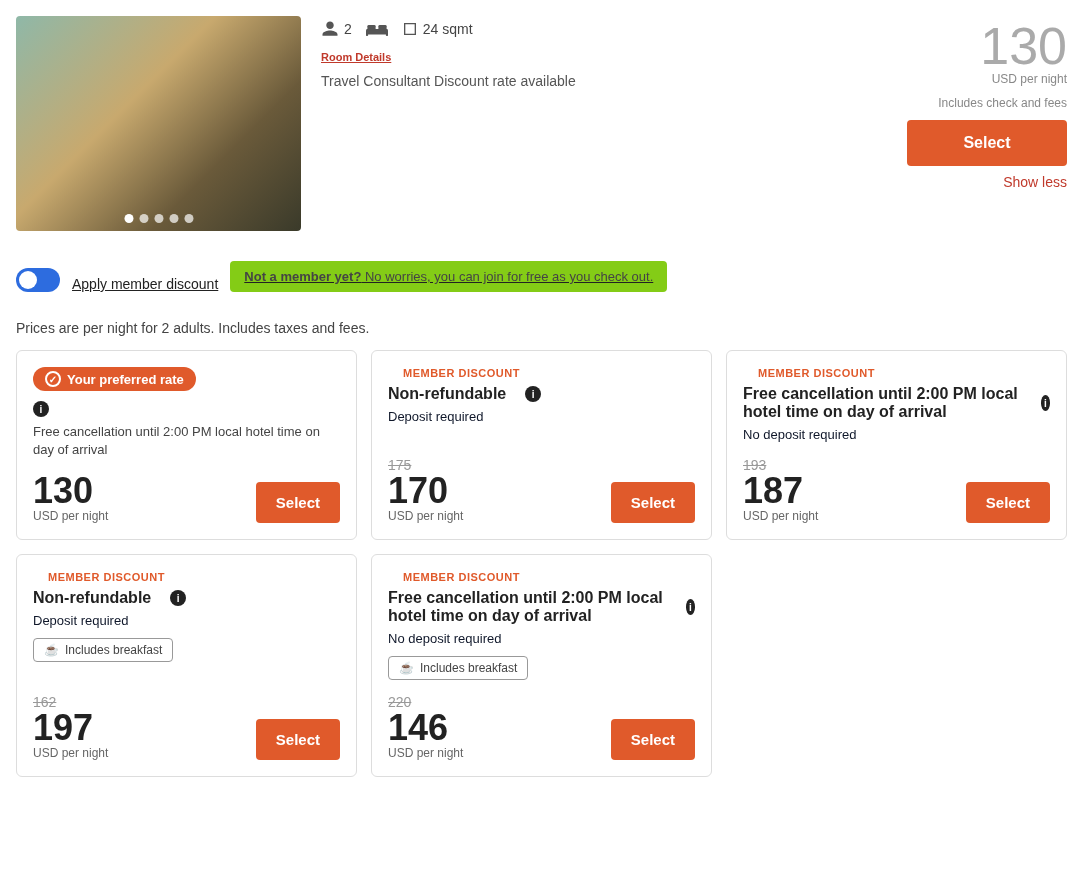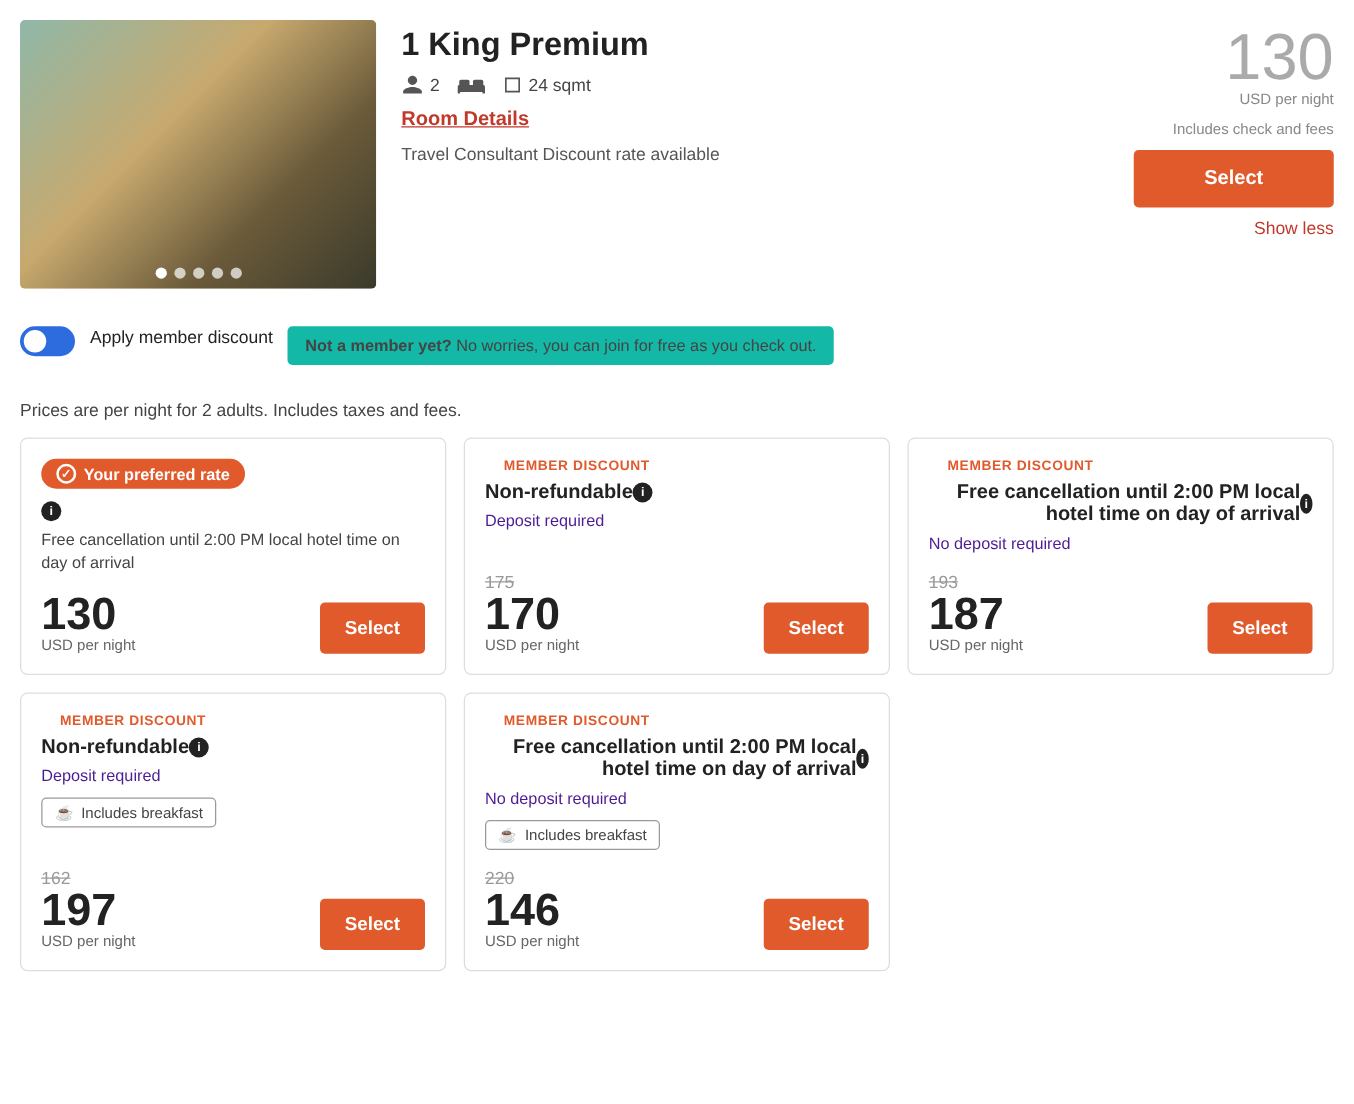--- a/index.html
+++ b/index.html
@@ -10,50 +10,50 @@
     .room-image-container { position: relative; width: 285px; min-width: 285px; height: 215px; overflow: hidden; border-radius: 4px; }
     .room-image { width: 100%; height: 100%; background: linear-gradient(135deg, #8fb8a8 0%, #c8a96e 40%, #6a5a3a 70%, #3a3a2a 100%); }
     .image-dots { position: absolute; bottom: 8px; left: 50%; transform: translateX(-50%); display: flex; gap: 6px; }
     .dot { width: 9px; height: 9px; border-radius: 50%; background: rgba(255,255,255,0.7); }
     .dot.active { background: #fff; }
 
     .room-info { flex: 1; padding-top: 4px; }
     .room-title { font-size: 26px; font-weight: bold; color: #222; margin-bottom: 8px; }
     .room-amenities { display: flex; align-items: center; gap: 14px; margin-bottom: 10px; color: #444; font-size: 14px; }
     .amenity { display: flex; align-items: center; gap: 5px; }
-    .room-details-link { color: #c0392b; text-decoration: underline; font-weight: bold; font-size: 16px; display: inline-block; margin-bottom: 10px; cursor: pointer; }
+    .room-details-link { color: #c0392b; text-decoration: underline; font-weight: bold; font-size: 11px; display: inline-block; margin-bottom: 10px; cursor: pointer; }
     .discount-text { color: #555; font-size: 14px; }
 
     .room-price-sidebar { text-align: right; min-width: 160px; padding-top: 4px; }
     .price-big { font-size: 52px; font-weight: 300; color: #aaa; line-height: 1; }
     .price-sub { color: #888; font-size: 12px; margin-bottom: 10px; }
     .select-btn-top { background: #e05a2b; color: #fff; border: none; border-radius: 4px; padding: 14px 24px; font-size: 16px; font-weight: bold; cursor: pointer; width: 100%; }
     .show-less { color: #c0392b; text-decoration: none; font-size: 14px; cursor: pointer; display: block; text-align: right; margin-top: 8px; }
 
     
-    .toggle-row { display: flex; align-items: flex-start; gap: 12px; margin-bottom: 18px; padding: 10px 0; }
+    .toggle-row { display: flex; align-items: flex-end; gap: 12px; margin-bottom: 18px; padding: 10px 0; text-decoration: underline; }
     .toggle { position: relative; width: 44px; height: 24px; }
     .toggle-slider { position: absolute; inset: 0; background: #2d6cdf; border-radius: 12px; cursor: pointer; }
     .toggle-slider::after { content: ''; position: absolute; width: 18px; height: 18px; background: #fff; border-radius: 50%; top: 3px; left: 3px; transition: 0.2s; }
-    .member-notice { background: #14b8a6; border-radius: 4px; padding: 8px 14px; font-size: 13px; color: #444; }
+    .member-notice { background: #84cc16; border-radius: 4px; padding: 8px 14px; font-size: 13px; color: #444; }
     .member-notice strong { font-weight: bold; }
 
     
     .pricing-note { font-size: 14px; color: #444; margin-bottom: 14px; }
 
     
     .rate-grid { display: grid; grid-template-columns: 1fr 1fr 1fr; gap: 14px; margin-bottom: 14px; }
     .rate-grid-2 { display: grid; grid-template-columns: 1fr 1fr 1fr; gap: 14px; }
     .rate-card { border: 1px solid #ddd; border-radius: 6px; padding: 16px; display: flex; flex-direction: column; gap: 6px; }
     .preferred-badge { background: #e05a2b; color: #fff; border-radius: 20px; padding: 4px 12px; font-size: 13px; font-weight: bold; display: inline-flex; align-items: center; gap: 6px; width: fit-content; margin-bottom: 4px; }
     .member-discount-label { color: #e05a2b; font-size: 11px; font-weight: bold; letter-spacing: 0.5px; text-transform: uppercase; padding-left: 15px; }
-    .rate-card-title { font-size: 16px; font-weight: bold; color: #222; display: flex; align-items: center; gap: 0; text-align: right; }
+    .rate-card-title { font-size: 16px; font-weight: bold; color: #222; display: flex; align-items: center; gap: 19px; }
     .info-icon { display: inline-flex; align-items: center; justify-content: center; width: 16px; height: 16px; border-radius: 50%; background: #222; color: #fff; font-size: 10px; font-weight: bold; cursor: pointer; }
     .rate-cancellation { font-size: 13px; color: #444; line-height: 1.4; }
-    .rate-deposit { font-size: 13px; color: #4c1d95; }
+    .rate-deposit { font-size: 13px; color: #0f172a; }
     .breakfast-badge { border: 1px solid #999; border-radius: 4px; padding: 4px 10px; font-size: 12px; color: #444; display: inline-flex; align-items: center; gap: 6px; width: fit-content; margin-top: 4px; }
     .price-row { display: flex; align-items: flex-end; justify-content: space-between; margin-top: auto; padding-top: 8px; }
     .price-info { display: flex; flex-direction: column; }
     .original-price { color: #999; font-size: 14px; text-decoration: line-through; }
     .current-price { font-size: 36px; font-weight: bold; color: #222; line-height: 1; }
     .per-night { font-size: 12px; color: #666; }
     .select-btn { background: #e05a2b; color: #fff; border: none; border-radius: 4px; padding: 12px 20px; font-size: 15px; font-weight: bold; cursor: pointer; }
     .empty-card { border: none; }
   </style>
 </head>
@@ -65,21 +65,20 @@
     <div class="image-dots">
       <div class="dot active"></div>
       <div class="dot"></div>
       <div class="dot"></div>
       <div class="dot"></div>
       <div class="dot"></div>
     </div>
   </div>
 
   <div class="room-info">
-    <div class="room-title">1 King Premium</div>
     <div class="room-amenities">
       <div class="amenity">
         <svg width="18" height="18" viewBox="0 0 24 24" fill="#555">
             <path d="M12 12c2.7 0 5-2.3 5-5s-2.3-5-5-5-5 2.3-5 5 2.3 5 5 5zm0 2c-3.3 0-10 1.7-10 5v2h20v-2c0-3.3-6.7-5-10-5z"></path>
           </svg>
         <span>2</span>
       </div>
       <div class="amenity">
         <svg width="22" height="14" viewBox="0 0 32 20" fill="#555">
             <rect x="0" y="10" width="32" height="8" rx="2"></rect>

